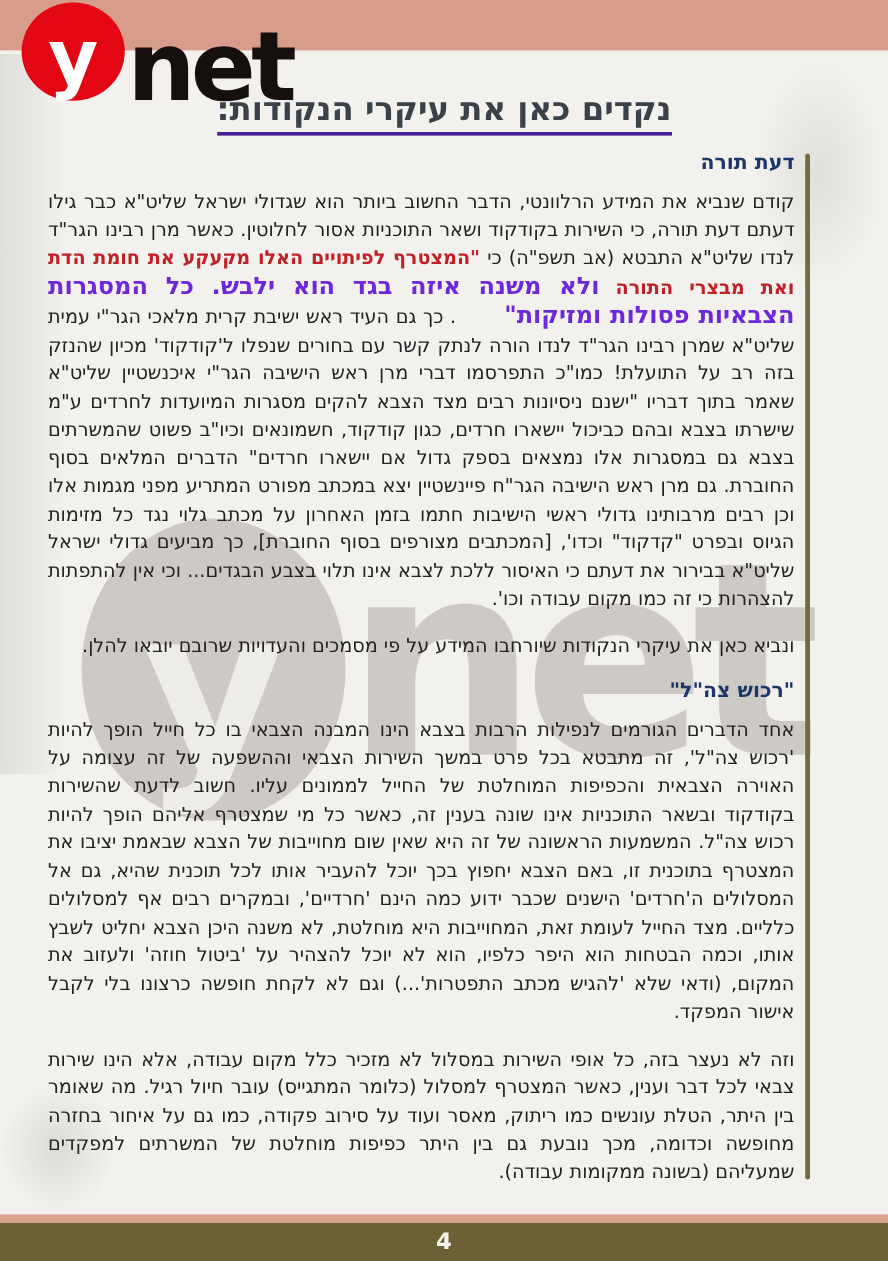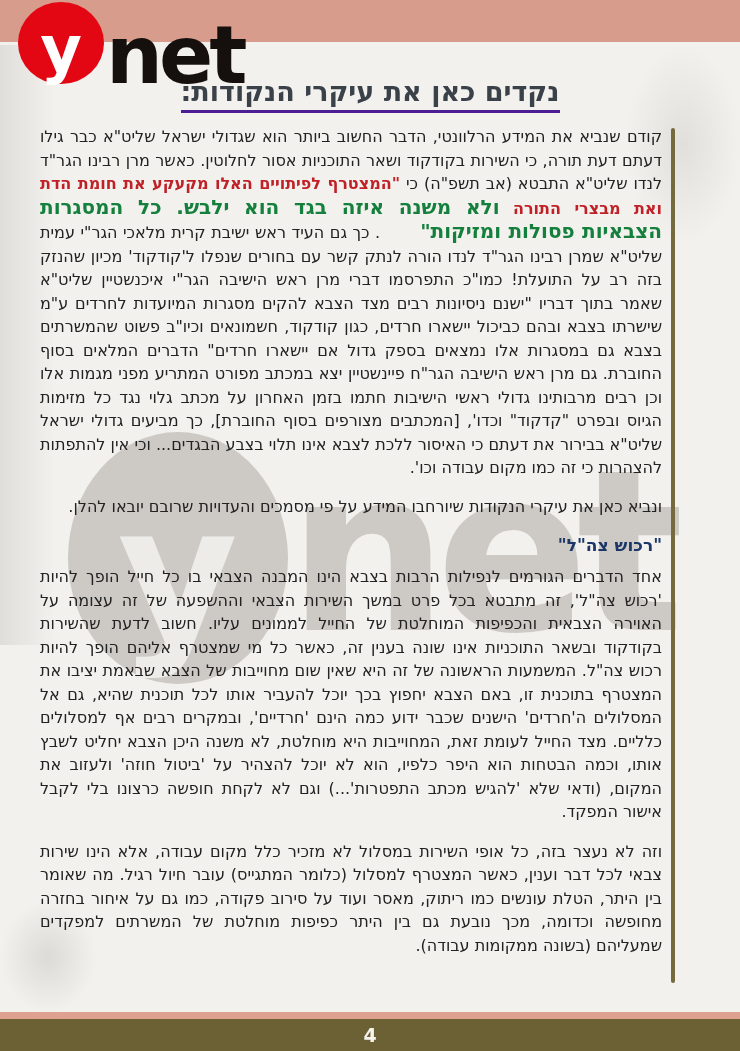--- a/index.html
+++ b/index.html
@@ -53,21 +53,21 @@
   
   .content{position:absolute;top:125px;left:40px;width:622px;bottom:42px;
     direction:rtl;z-index:4;overflow:hidden;}
   .doc-section{margin:0 0 16px;}
   .sec-header{position:relative;margin:0 0 9px;font-size:17px;font-weight:bold;
     color:#1c3667;line-height:22px;}
   .body-par{margin:0 0 15px;font-size:16px;line-height:23.5px;color:#222;
     text-align:justify;}
   .seg-normal{}
   .seg-red{color:#c02127;font-weight:bold;}
-  .seg-red-lg{color:#15803d;font-weight:bold;font-size:20px;margin-left:40px;}
+  .seg-red-lg{color:#6d28d9;font-weight:bold;font-size:20px;margin-left:40px;}
 
   
   .footer{position:absolute;left:0;right:0;bottom:0;z-index:6;}
   .footer-strip{height:7px;background:#dfa18f;}
   .footer-bar{height:32px;background:#6b6135;display:flex;align-items:center;
     justify-content:center;}
   .footer-bar span{color:#f5f3ee;font-size:19px;font-weight:bold;}
 </style>
 </head>
 <body>
@@ -94,20 +94,21 @@
     <div class="wm-circle">
       <span>y</span>
     </div>
     <span class="wm-net">net</span>
   </div>
 
   <div class="rule"></div>
 
   <div class="content" id="sections">
       <section class="doc-section">
+        <h2 class="sec-header"><span>דעת תורה</span></h2>
         <p class="body-par"><span class="seg-normal">קודם שנביא את המידע הרלוונטי, הדבר החשוב ביותר הוא שגדולי ישראל שליט"א כבר גילו דעתם דעת תורה, כי השירות בקודקוד ושאר התוכניות אסור לחלוטין. כאשר מרן רבינו הגר"ד לנדו שליט"א התבטא (אב תשפ"ה) כי </span><span class="seg-red">"המצטרף לפיתויים האלו מקעקע את חומת הדת ואת מבצרי התורה </span><span class="seg-red-lg">ולא משנה איזה בגד הוא ילבש. כל המסגרות הצבאיות פסולות ומזיקות"</span><span class="seg-normal">. כך גם העיד ראש ישיבת קרית מלאכי הגר"י עמית שליט"א שמרן רבינו הגר"ד לנדו הורה לנתק קשר עם בחורים שנפלו ל'קודקוד' מכיון שהנזק בזה רב על התועלת! כמו"כ התפרסמו דברי מרן ראש הישיבה הגר"י איכנשטיין שליט"א שאמר בתוך דבריו "ישנם ניסיונות רבים מצד הצבא להקים מסגרות המיועדות לחרדים ע"מ שישרתו בצבא ובהם כביכול יישארו חרדים, כגון קודקוד, חשמונאים וכיו"ב פשוט שהמשרתים בצבא גם במסגרות אלו נמצאים בספק גדול אם יישארו חרדים" הדברים המלאים בסוף החוברת. גם מרן ראש הישיבה הגר"ח פיינשטיין יצא במכתב מפורט המתריע מפני מגמות אלו וכן רבים מרבותינו גדולי ראשי הישיבות חתמו בזמן האחרון על מכתב גלוי נגד כל מזימות הגיוס ובפרט "קדקוד" וכדו', [המכתבים מצורפים בסוף החוברת], כך מביעים גדולי ישראל שליט"א בבירור את דעתם כי האיסור ללכת לצבא אינו תלוי בצבע הבגדים... וכי אין להתפתות להצהרות כי זה כמו מקום עבודה וכו'.</span></p>
         <p class="body-par"><span class="seg-normal">ונביא כאן את עיקרי הנקודות שיורחבו המידע על פי מסמכים והעדויות שרובם יובאו להלן.</span></p>
       </section>
       <section class="doc-section">
         <h2 class="sec-header"><span>"רכוש צה"ל"</span></h2>
         <p class="body-par"><span class="seg-normal">אחד הדברים הגורמים לנפילות הרבות בצבא הינו המבנה הצבאי בו כל חייל הופך להיות 'רכוש צה"ל', זה מתבטא בכל פרט במשך השירות הצבאי וההשפעה של זה עצומה על האוירה הצבאית והכפיפות המוחלטת של החייל לממונים עליו. חשוב לדעת שהשירות בקודקוד ובשאר התוכניות אינו שונה בענין זה, כאשר כל מי שמצטרף אליהם הופך להיות רכוש צה"ל. המשמעות הראשונה של זה היא שאין שום מחוייבות של הצבא שבאמת יציבו את המצטרף בתוכנית זו, באם הצבא יחפוץ בכך יוכל להעביר אותו לכל תוכנית שהיא, גם אל המסלולים ה'חרדים' הישנים שכבר ידוע כמה הינם 'חרדיים', ובמקרים רבים אף למסלולים כלליים. מצד החייל לעומת זאת, המחוייבות היא מוחלטת, לא משנה היכן הצבא יחליט לשבץ אותו, וכמה הבטחות הוא היפר כלפיו, הוא לא יוכל להצהיר על 'ביטול חוזה' ולעזוב את המקום, (ודאי שלא 'להגיש מכתב התפטרות'...) וגם לא לקחת חופשה כרצונו בלי לקבל אישור המפקד.</span></p>
       </section>
       <section class="doc-section">
         <p class="body-par"><span class="seg-normal">וזה לא נעצר בזה, כל אופי השירות במסלול לא מזכיר כלל מקום עבודה, אלא הינו שירות צבאי לכל דבר וענין, כאשר המצטרף למסלול (כלומר המתגייס) עובר חיול רגיל. מה שאומר בין היתר, הטלת עונשים כמו ריתוק, מאסר ועוד על סירוב פקודה, כמו גם על איחור בחזרה מחופשה וכדומה, מכך נובעת גם בין היתר כפיפות מוחלטת של המשרתים למפקדים שמעליהם (בשונה ממקומות עבודה).</span></p>
       </section>

